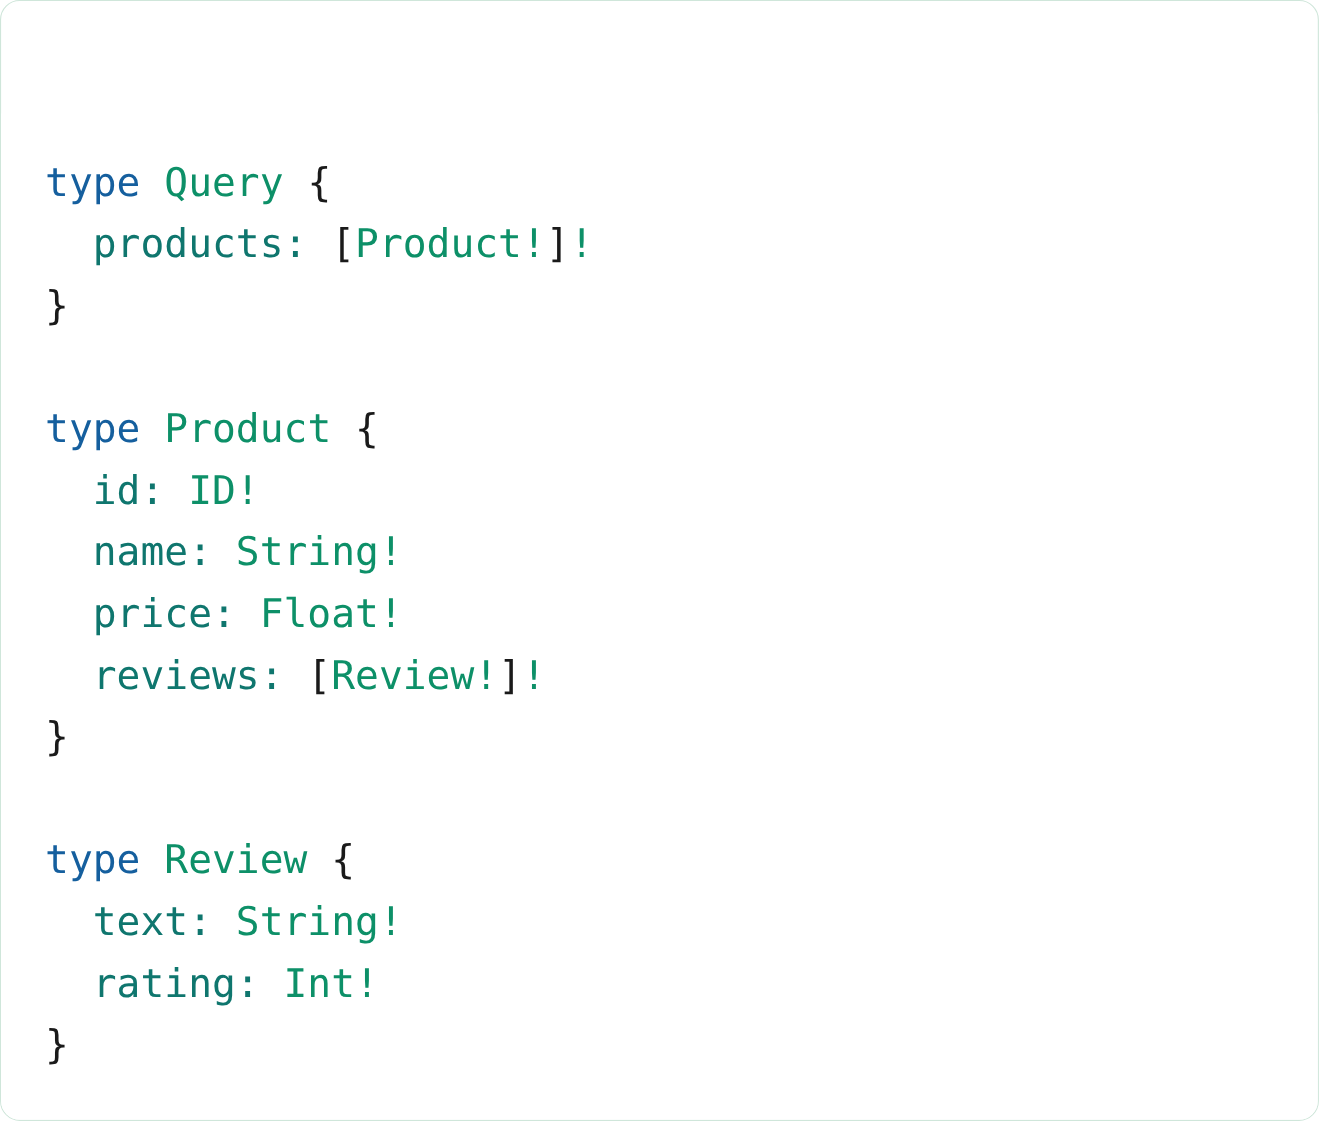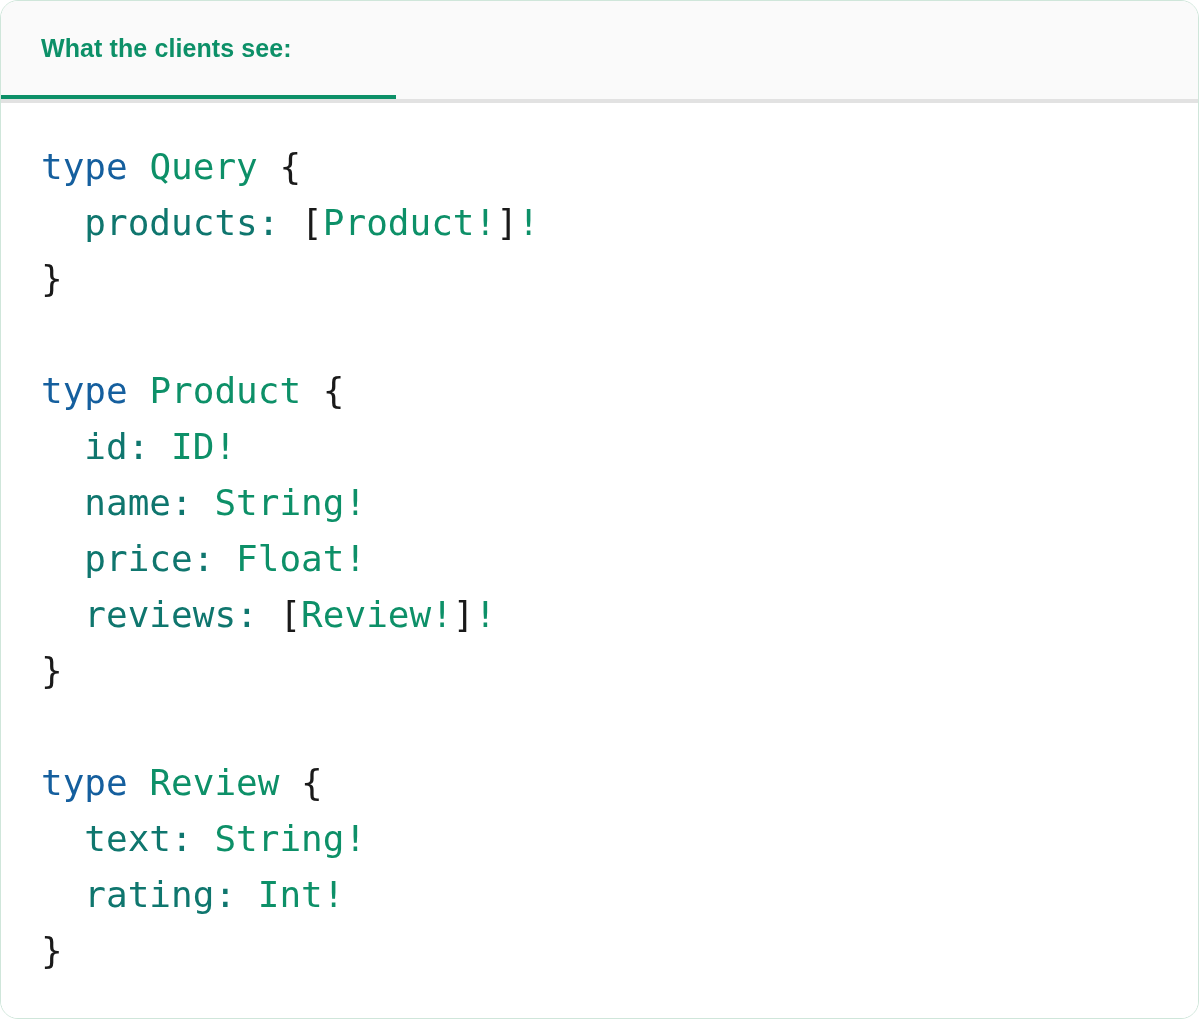--- a/index.html
+++ b/index.html
@@ -82,23 +82,18 @@
   .tok-kw   { color: #155f9e; }
   .tok-type { color: #0d9068; }
   .tok-punc { color: #1a1a1a; }
   .tok-field{ color: #0f766e; }
 </style>
 </head>
 <body>
 
 <div class="card">
 
-  <div class="tabstrip">
-    <div class="tab">
-      <span class="tab-label">What the clients see:</span>
-    </div>
-  </div>
 
   <div class="code-body">
     <pre class="code" id="code-block"><span class="ln"><span class="tok-kw">type</span><span class="tok-punc"> </span><span class="tok-type">Query</span><span class="tok-punc"> {</span></span><span class="ln"><span class="tok-field">  products: </span><span class="tok-punc">[</span><span class="tok-type">Product!</span><span class="tok-punc">]</span><span class="tok-type">!</span></span><span class="ln"><span class="tok-punc">}</span></span><span class="ln">&nbsp;</span><span class="ln"><span class="tok-kw">type</span><span class="tok-punc"> </span><span class="tok-type">Product</span><span class="tok-punc"> {</span></span><span class="ln"><span class="tok-field">  id: </span><span class="tok-type">ID!</span></span><span class="ln"><span class="tok-field">  name: </span><span class="tok-type">String!</span></span><span class="ln"><span class="tok-field">  price: </span><span class="tok-type">Float!</span></span><span class="ln"><span class="tok-field">  reviews: </span><span class="tok-punc">[</span><span class="tok-type">Review!</span><span class="tok-punc">]</span><span class="tok-type">!</span></span><span class="ln"><span class="tok-punc">}</span></span><span class="ln">&nbsp;</span><span class="ln"><span class="tok-kw">type</span><span class="tok-punc"> </span><span class="tok-type">Review</span><span class="tok-punc"> {</span></span><span class="ln"><span class="tok-field">  text: </span><span class="tok-type">String!</span></span><span class="ln"><span class="tok-field">  rating: </span><span class="tok-type">Int!</span></span><span class="ln"><span class="tok-punc">}</span></span></pre>
   </div>
 
 </div>
 
 </body></html>

